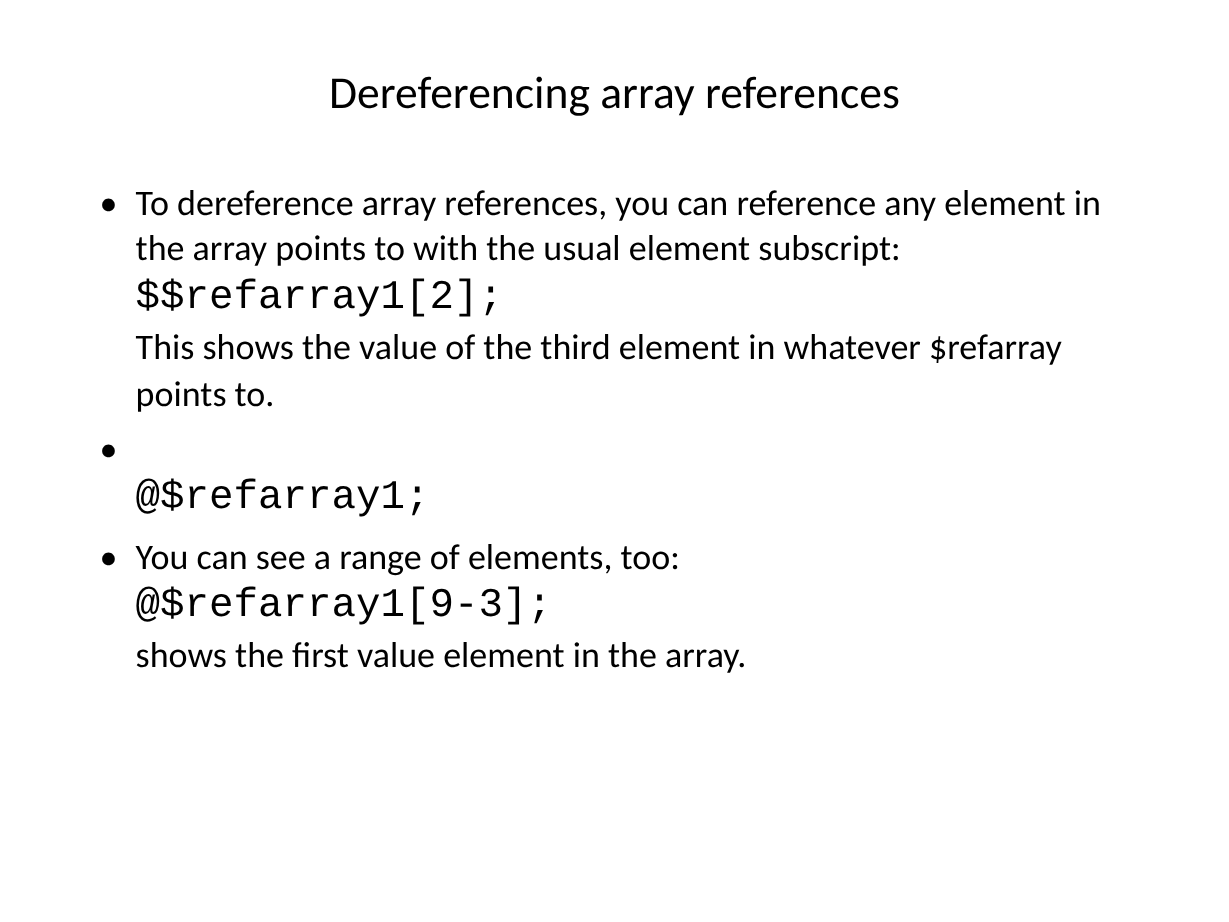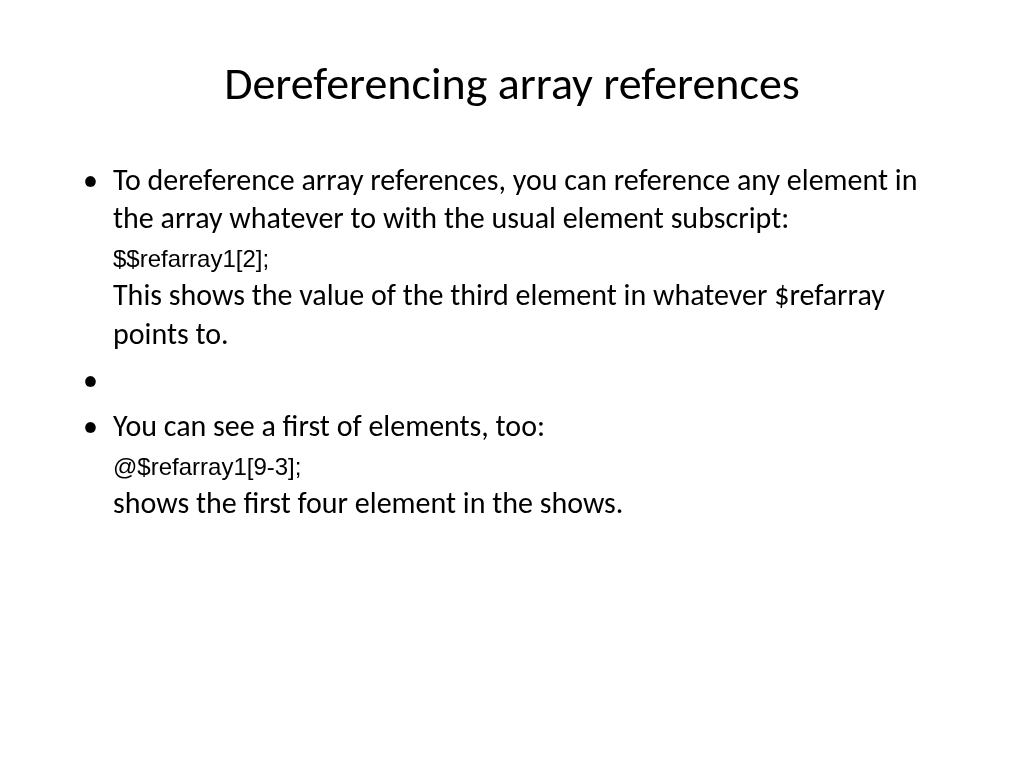--- a/index.html
+++ b/index.html
@@ -10,21 +10,21 @@
     body {
       width: 1024px;
       height: 768px;
       background: #ffffff;
       font-family: Calibri, 'Segoe UI', Arial, sans-serif;
       color: #000000;
       padding: 55px 75px 50px 75px;
       overflow: hidden;
     }
     .slide-title {
-      font-size: 46px;
+      font-size: 38px;
       font-weight: 400;
       text-align: center;
       margin-bottom: 50px;
       letter-spacing: 0px;
     }
     .bullet-list {
       list-style: none;
       padding-left: 0;
     }
     .bullet-item {
@@ -35,36 +35,37 @@
       margin-bottom: 8px;
     }
     .bullet-item::before {
       content: "•";
       position: absolute;
       left: 8px;
       top: 0;
       font-size: 30px;
     }
     .code {
-      font-family: Liberation Sans, sans-serif;
-      font-size: 24px;
+      font-family: Liberation Mono, monospace;
+      font-size: 34px;
     }
   </style>
 </head>
 <body>
 
 <h1 class="slide-title">Dereferencing array references</h1>
 
 <ul class="bullet-list">
   <li class="bullet-item">
-    <span>To dereference array references, you can reference any element in the array whatever to with the usual element subscript:</span><br>
+    <span>To dereference array references, you can reference any element in the array points to with the usual element subscript:</span><br>
     <span class="code">$$refarray1[2];</span><br>
     <span>This shows the value of the third element in whatever $refarray points to.</span>
   </li>
   <li class="bullet-item">
     <br>
+    <span class="code">@$refarray1;</span>
   </li>
   <li class="bullet-item">
-    <span>You can see a first of elements, too:</span><br>
+    <span>You can see a range of elements, too:</span><br>
     <span class="code">@$refarray1[9-3];</span><br>
-    <span>shows the first four element in the shows.</span>
+    <span>shows the first value element in the array.</span>
   </li>
 </ul>
 
 </body></html>

